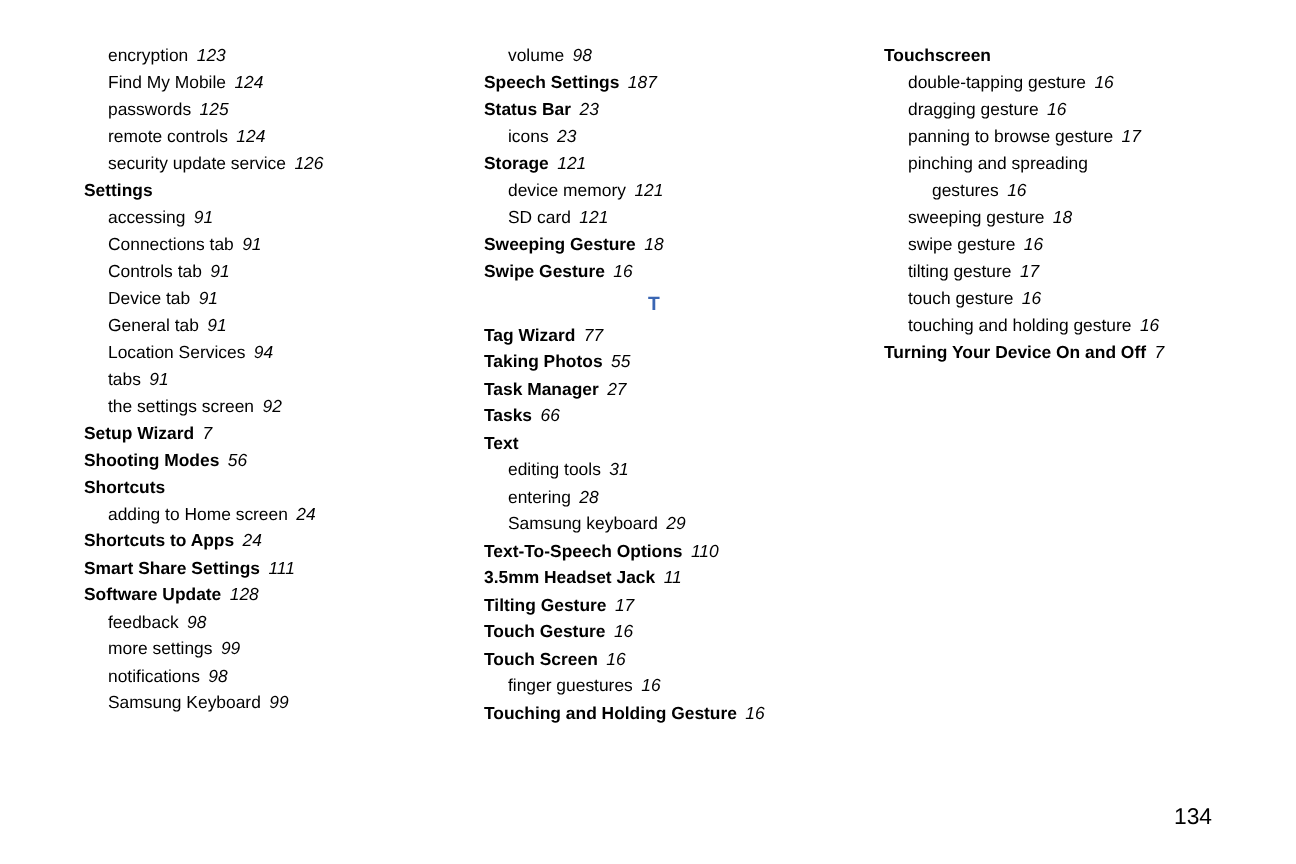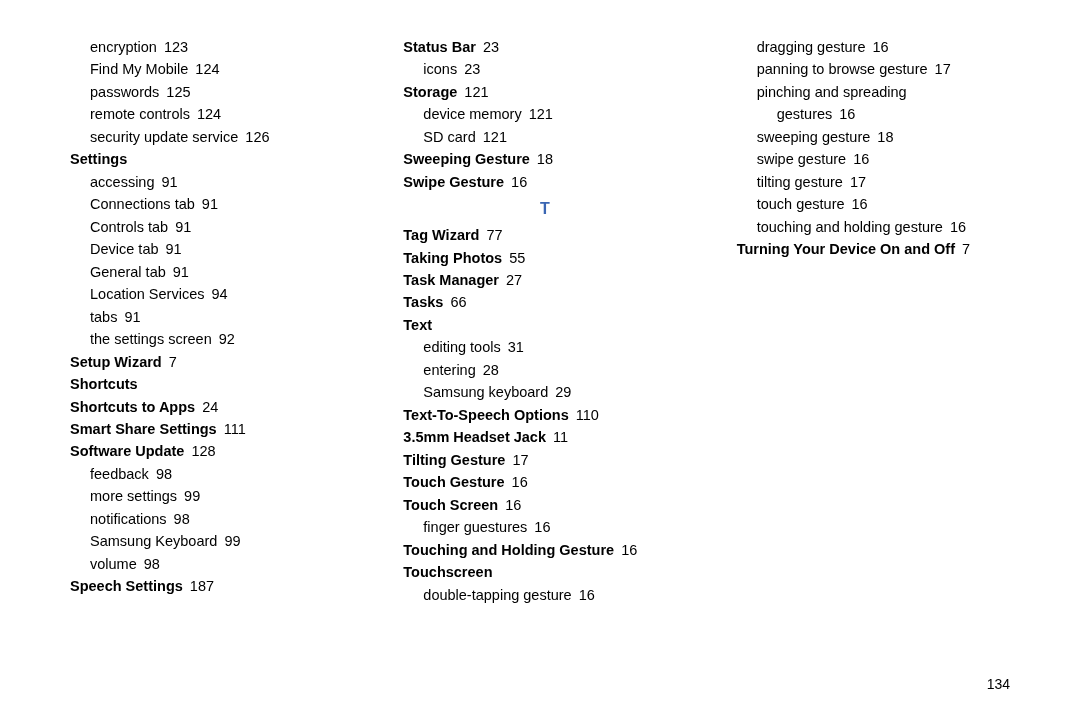--- a/index.html
+++ b/index.html
@@ -26,33 +26,33 @@
   .heading .page-ref {
     font-weight: normal;
   }
   .sub {
     padding-left: 20px;
   }
   .sub2 {
     padding-left: 40px;
   }
   .line span.label {}
-  .line span.page-ref { margin-left: 3px; }
+  .line span.page-ref { margin-left: 3px; font-style: italic; }
   .letter {
     color: #3a66b3;
     font-weight: bold;
     text-align: center;
     font-size: 16px;
     margin: 4px 0 2px 0;
   }
   .footer {
     position: absolute;
     bottom: 24px;
     right: 70px;
-    font-size: 14px;
+    font-size: 19px;
   }
 </style>
 </head>
 <body>
 
 <div class="page" id="page">
     <div class="line sub"><span class="label">encryption</span><span class="page-ref"> 123</span></div>
     <div class="line sub"><span class="label">Find My Mobile</span><span class="page-ref"> 124</span></div>
     <div class="line sub"><span class="label">passwords</span><span class="page-ref"> 125</span></div>
     <div class="line sub"><span class="label">remote controls</span><span class="page-ref"> 124</span></div>
@@ -60,21 +60,23 @@
     <div class="line heading"><span class="label">Settings</span></div>
     <div class="line sub"><span class="label">accessing</span><span class="page-ref"> 91</span></div>
     <div class="line sub"><span class="label">Connections tab</span><span class="page-ref"> 91</span></div>
     <div class="line sub"><span class="label">Controls tab</span><span class="page-ref"> 91</span></div>
     <div class="line sub"><span class="label">Device tab</span><span class="page-ref"> 91</span></div>
     <div class="line sub"><span class="label">General tab</span><span class="page-ref"> 91</span></div>
     <div class="line sub"><span class="label">Location Services</span><span class="page-ref"> 94</span></div>
     <div class="line sub"><span class="label">tabs</span><span class="page-ref"> 91</span></div>
     <div class="line sub"><span class="label">the settings screen</span><span class="page-ref"> 92</span></div>
     <div class="line heading"><span class="label">Setup Wizard</span><span class="page-ref"> 7</span></div>
+    <div class="line heading"><span class="label">Shooting Modes</span><span class="page-ref"> 56</span></div>
     <div class="line heading"><span class="label">Shortcuts</span></div>
+    <div class="line sub"><span class="label">adding to Home screen</span><span class="page-ref"> 24</span></div>
     <div class="line heading"><span class="label">Shortcuts to Apps</span><span class="page-ref"> 24</span></div>
     <div class="line heading"><span class="label">Smart Share Settings</span><span class="page-ref"> 111</span></div>
     <div class="line heading"><span class="label">Software Update</span><span class="page-ref"> 128</span></div>
     <div class="line sub"><span class="label">feedback</span><span class="page-ref"> 98</span></div>
     <div class="line sub"><span class="label">more settings</span><span class="page-ref"> 99</span></div>
     <div class="line sub"><span class="label">notifications</span><span class="page-ref"> 98</span></div>
     <div class="line sub"><span class="label">Samsung Keyboard</span><span class="page-ref"> 99</span></div>
     <div class="line sub"><span class="label">volume</span><span class="page-ref"> 98</span></div>
     <div class="line heading"><span class="label">Speech Settings</span><span class="page-ref"> 187</span></div>
     <div class="line heading"><span class="label">Status Bar</span><span class="page-ref"> 23</span></div>

